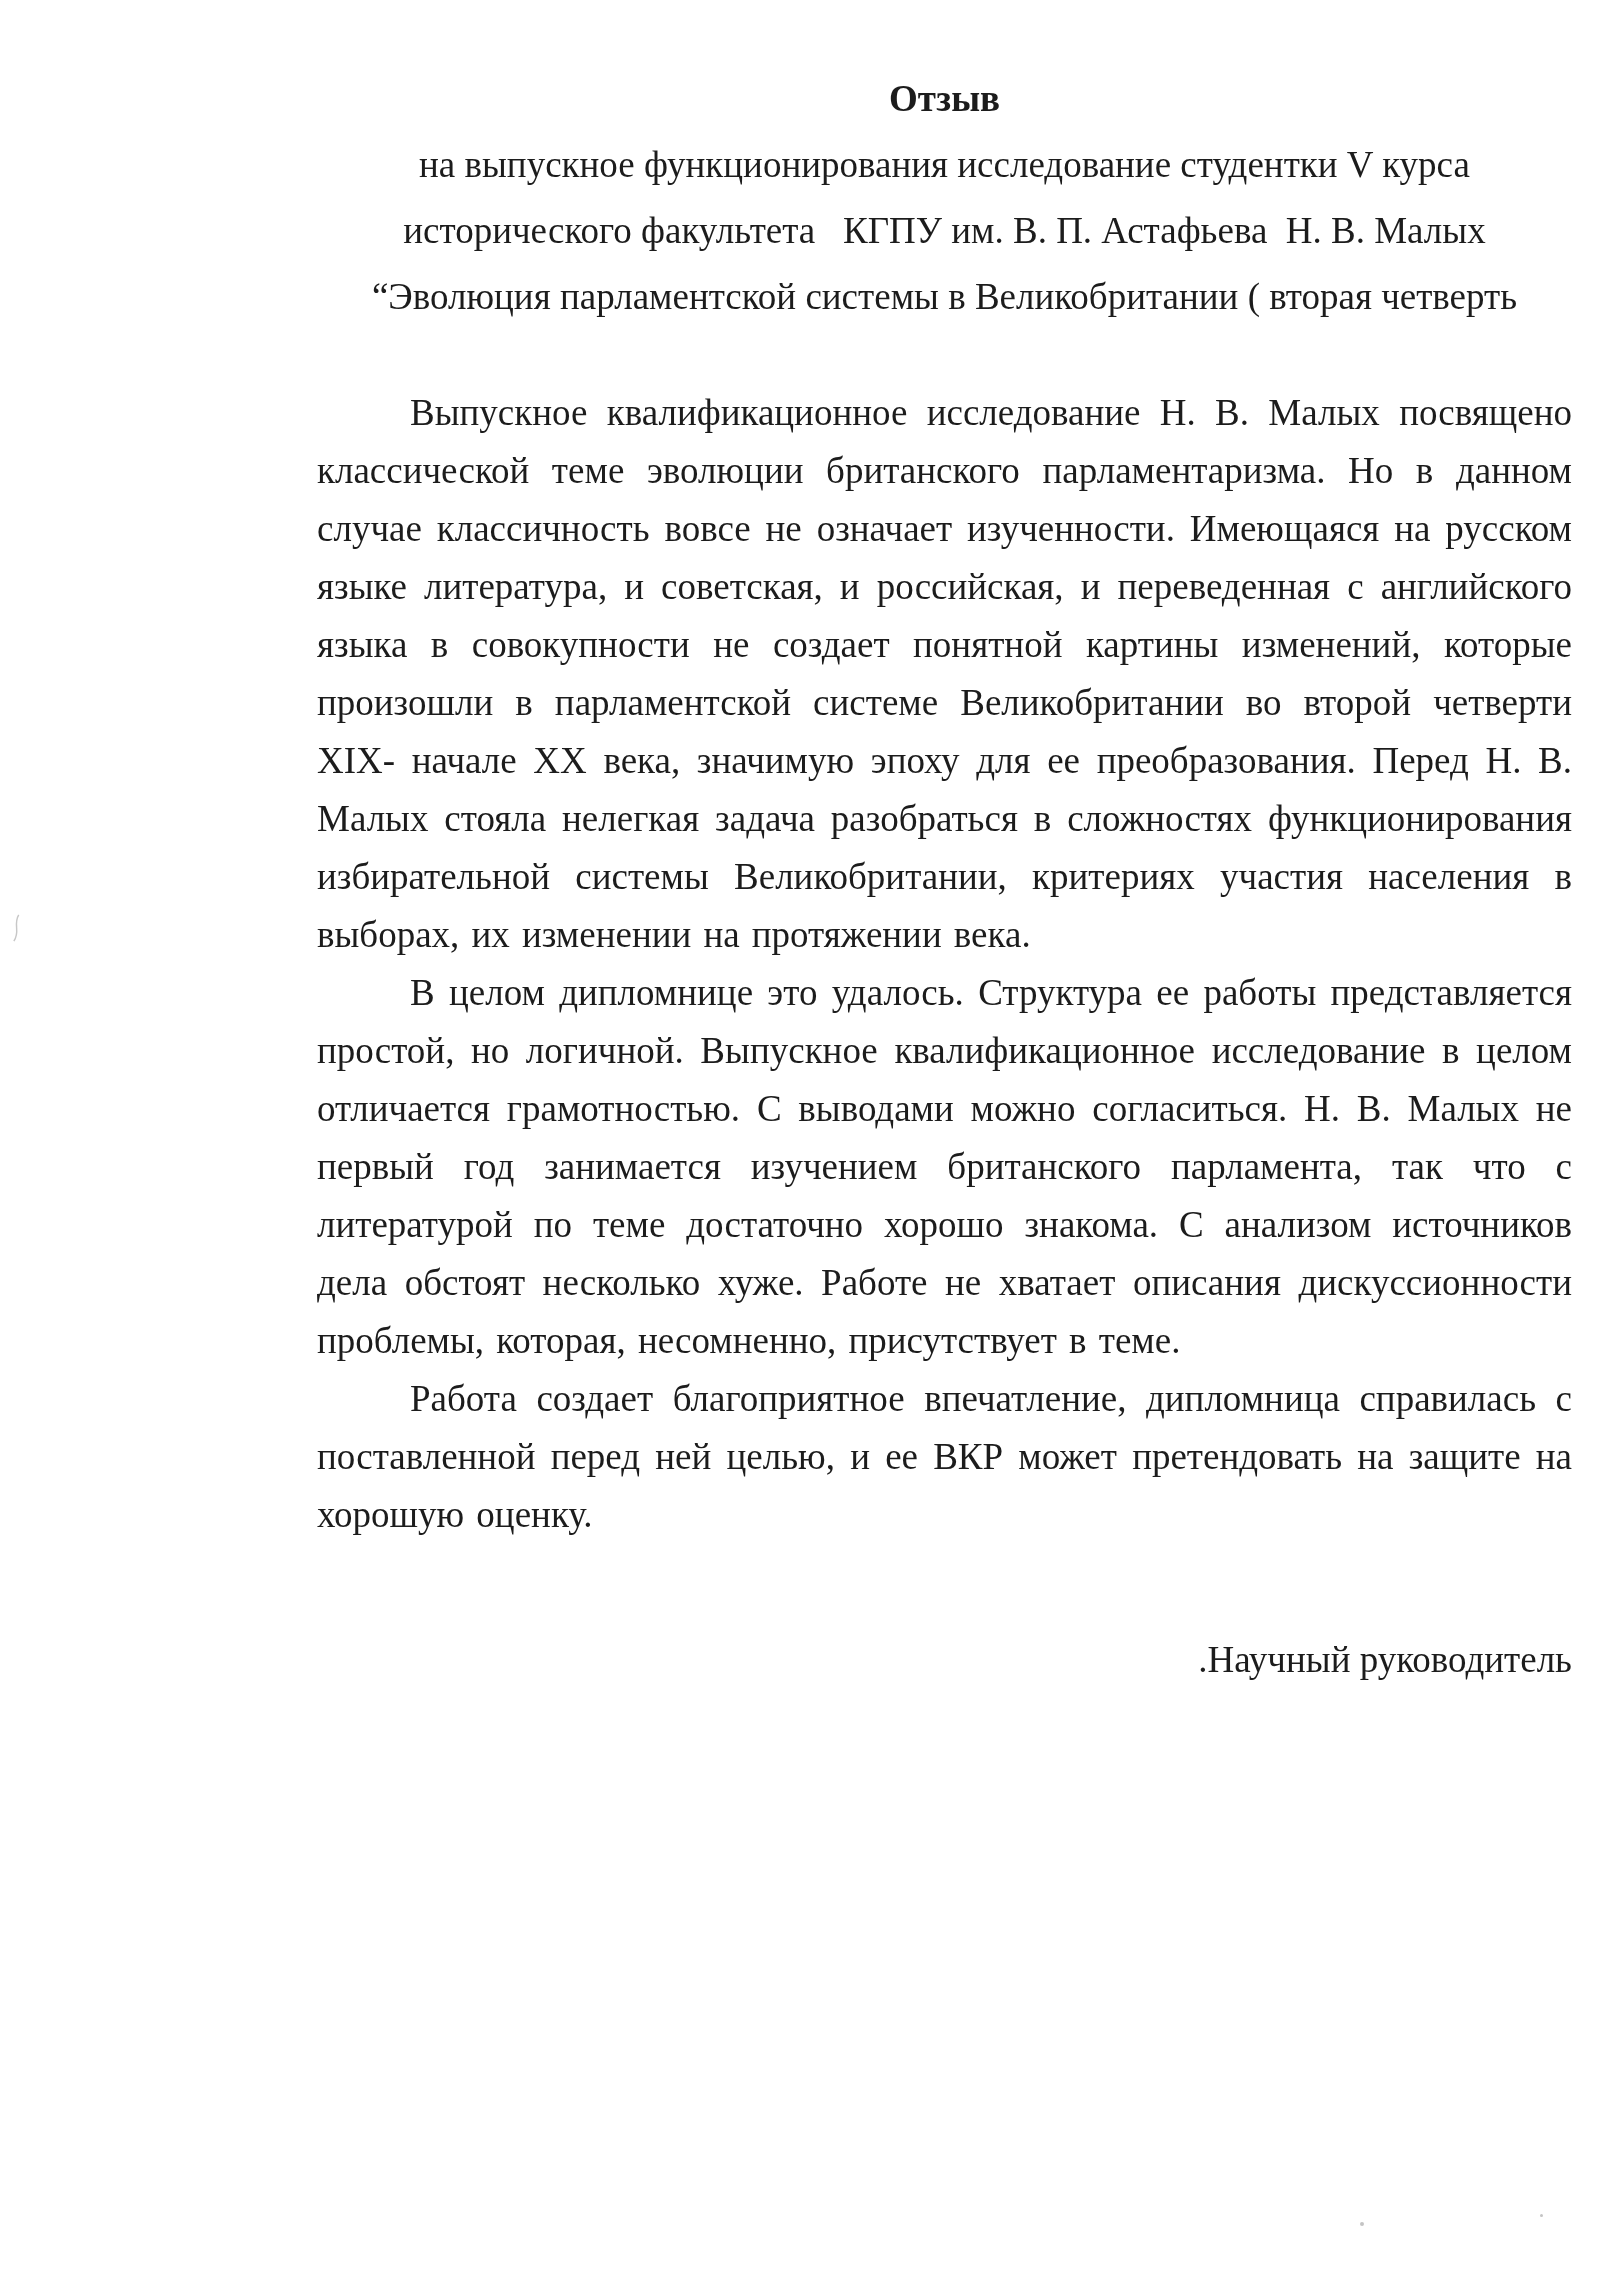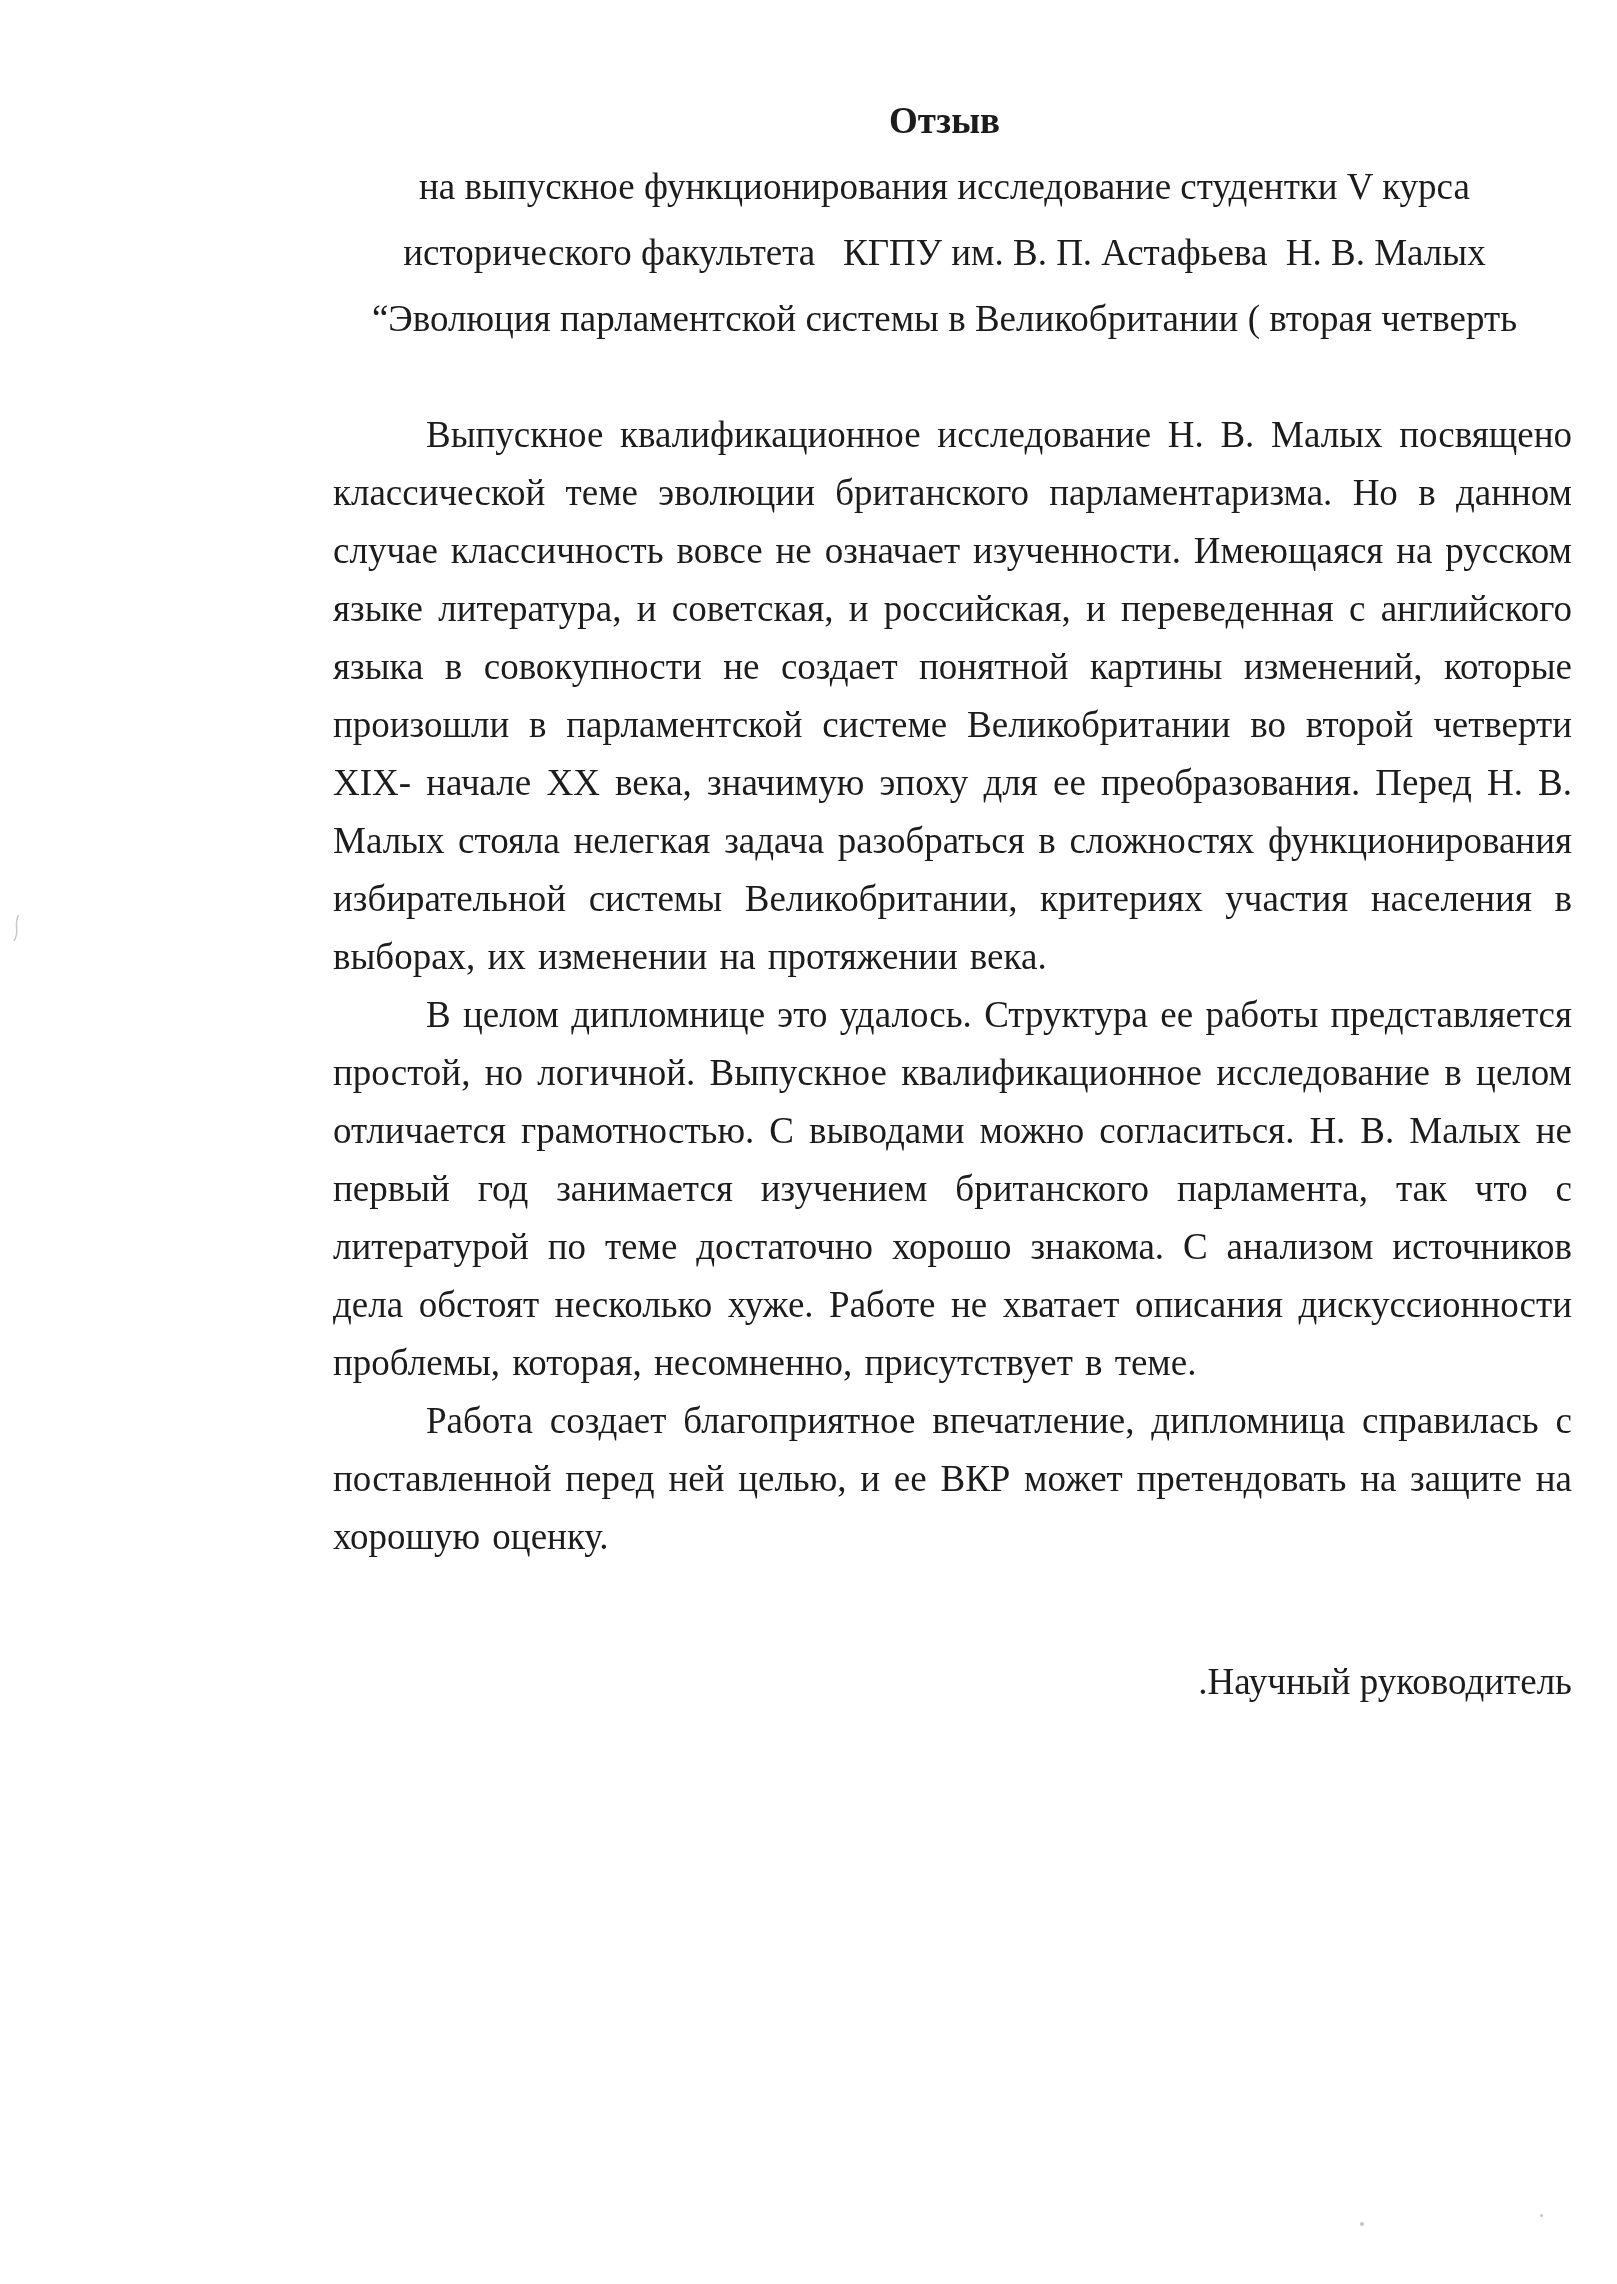--- a/index.html
+++ b/index.html
@@ -14,37 +14,36 @@
     background: #ffffff;
     font-family: "Liberation Serif", "DejaVu Serif", serif;
     color: #1c1c1c;
     overflow: hidden;
   }
   .content {
     position: absolute;
     left: 317px;
     right: 46px;
     top: 0;
-    padding-top: 88px;
+    padding-top: 66px;
   }
   .doc-title {
     text-align: center;
     font-weight: bold;
     font-size: 37px;
     line-height: 66px;
   }
   .subtitle-line {
     text-align: center;
     font-size: 37px;
     line-height: 66px;
     white-space: pre-wrap;
   }
   .body-text {
     margin-top: 54px;
-    margin-left: 16px;
   }
   .para {
     margin: 0;
     font-size: 37px;
     line-height: 58px;
     text-align: justify;
     text-indent: 93px;
     word-spacing: 2.9px;
   }
   .sig-block {

